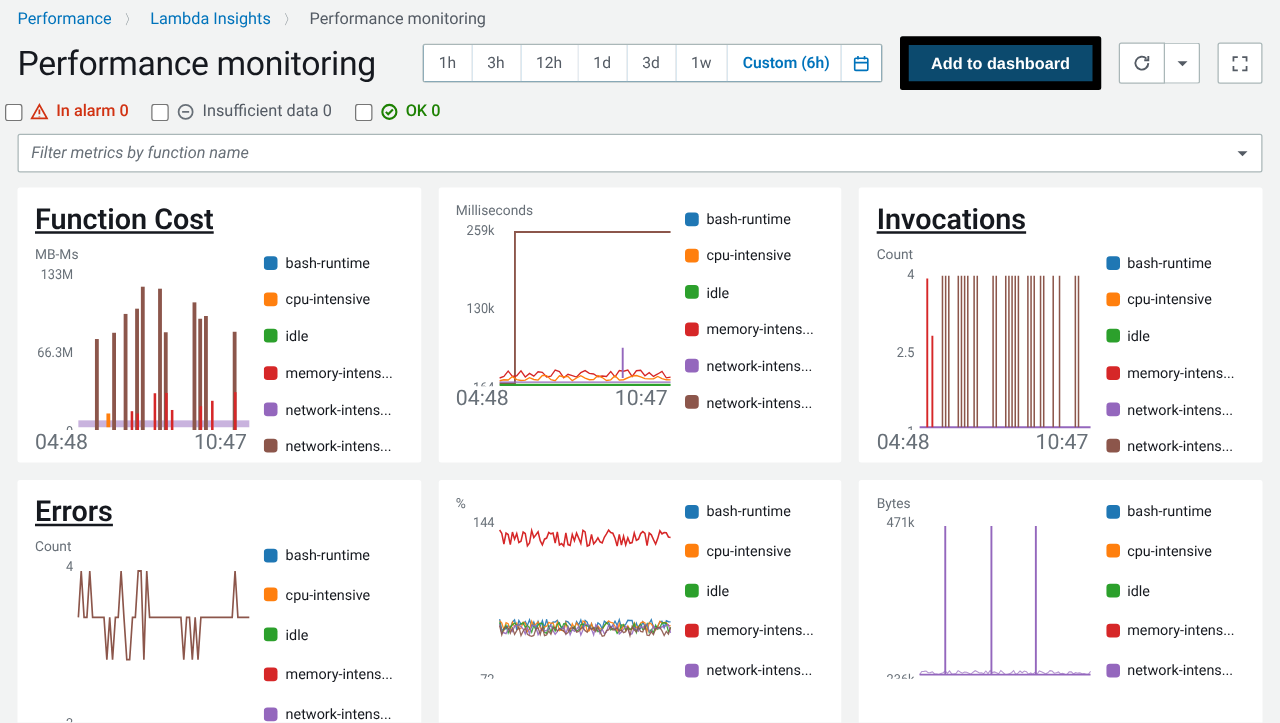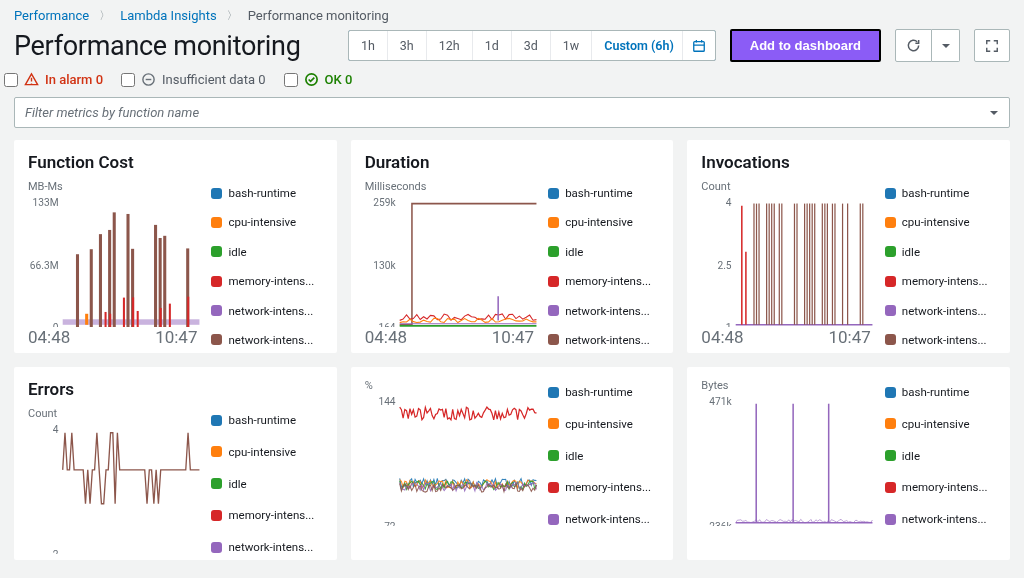--- a/index.html
+++ b/index.html
@@ -52,25 +52,25 @@
     color: #545b64;
     background: #fff;
     cursor: pointer;
     white-space: nowrap;
   }
   .time-range .tr-btn:last-child { border-right: none; }
   .time-range .tr-custom { color: #0073bb; font-weight: 600; padding-right: 8px; }
   .time-range .tr-cal { padding: 7px 9px; color: #0073bb; display:flex; align-items:center;}
   .add-dash {
     padding: 7px 18px;
-    background: #8b5cf6;
+    background: #0c4a6e;
     color: #fff;
     font-weight: 700;
     font-size: 13px;
-    border: 2px solid #000000;
+    border: 7px solid #000000;
     border-radius: 2px;
     cursor: pointer;
   }
   .icon-btn {
     border: 1px solid #aab7b8;
     background: #fff;
     border-radius: 2px;
     padding: 6px 10px;
     cursor: pointer;
     display: flex;
@@ -122,24 +122,25 @@
     grid-template-columns: repeat(3, 1fr);
     gap: 14px;
     padding: 0 14px;
   }
   .card {
     background: #fff;
     border-radius: 2px;
     padding: 12px 14px 6px;
   }
   .card-title {
-    font-size: 17px;
+    font-size: 23px;
     font-weight: 600;
     margin-bottom: 8px;
     color: #16191f;
+    text-decoration: underline;
   }
   .card-sub {
     font-size: 11px;
     color: #687078;
     margin-bottom: 4px;
   }
   .card-body {
     display: flex;
     gap: 10px;
   }
@@ -315,21 +316,20 @@
      </div>
           <div class="legend-item">
        <span class="swatch" style="background:#8c564b"></span>
        <span>network-intens...</span>
      </div>
         </div>
       </div>
     </div>
 
     <div class="card">
-      <div class="card-title">Duration</div>
       <div class="card-body">
         <div class="chart-wrap">
           <div class="card-sub">Milliseconds</div>
           <svg class="chart" viewBox="0 0 170 118" preserveAspectRatio="none">
             <text x="30" y="8" text-anchor="end" font-size="10" fill="#687078">259k</text>
             <text x="30" y="65" text-anchor="end" font-size="10" fill="#687078">130k</text>
             <text x="30" y="122" text-anchor="end" font-size="10" fill="#687078">164</text>
             <path d="M34 116 L46 116 L46 6 L168 6" fill="none" stroke="#8c564b" stroke-width="1.5"></path>
             <path d="M34 112 L37.35 110.79951640796662 L40.7 106.92989193555059 L44.05 110.89088549460575 L47.4 110.37508002609684 L50.75 106.72959057299158 L54.1 111.2348063005611 L57.45 108.66168783664034 L60.8 110.70172039743193 L64.15 107.44429572981608 L67.5 107.89744557170707 L70.85 111.28839356396566 L74.2 110.73120658694825 L77.55 106.27682295473642 L80.9 107.29287493802258 L84.25 111.78852795288913 L87.6 109.27967942000942 L90.95 110.24944939751549 L94.3 111.34293109697683 L97.65 108.11468513050568 L101 106.6372661330015 L104.35 108.65798183158495 L107.7 109.0692414380078 L111.05 111.08882699123342 L114.4 110.5982342778234 L117.75 110.89812456582786 L121.1 107.29264074788807 L124.45 111.27965646722987 L127.8 106.58079560246551 L131.15 107.07019784935619 L134.5 106.20018396653177 L137.85 110.92847619683016 L141.2 106.73527393930999 L144.55 106.41005118121757 L147.9 110.39251849562424 L151.25 108.11701224908757 L154.6 110.88967493290329 L157.95 109.08691663650097 L161.3 107.17667912136858 L164.65 111.876456123342 L168 111.32894726114137 " fill="none" stroke="#d62728" stroke-width="1"></path>
             <path d="M34 114 L37.35 113.26059032973717 L40.7 113.48987086704074 L44.05 110.96286381987738 L47.4 113.15413772463216 L50.75 113.85901863525942 L54.1 113.56195406465122 L57.45 111.7719878877233 L60.8 113.06548951854893 L64.15 113.51977097815325 L67.5 110.13345597768785 L70.85 110.27336745414505 L74.2 113.2597832886022 L77.55 113.91763741556133 L80.9 110.36697304871996 L84.25 111.25255583994249 L87.6 110.86375593877165 L90.95 113.97676898054851 L94.3 112.01403173518338 L97.65 110.36528225737129 L101 112.10542935321791 L104.35 113.28185328149266 L107.7 113.14366657134087 L111.05 110.20110163911158 L114.4 111.66046620354246 L117.75 113.79512018101377 L121.1 113.3323518876714 L124.45 110.37395425108843 L127.8 113.51155985387959 L131.15 113.248363277713 L134.5 111.83785884845656 L137.85 110.68849175823561 L141.2 110.17483003283269 L144.55 111.2377989872839 L147.9 112.46853975995327 L151.25 112.66941770349149 L154.6 112.6087782544273 L157.95 110.84664455543503 L161.3 112.4127104277286 L164.65 113.31165199213137 L168 113.37106342773768 " fill="none" stroke="#ff7f0e" stroke-width="1"></path>

